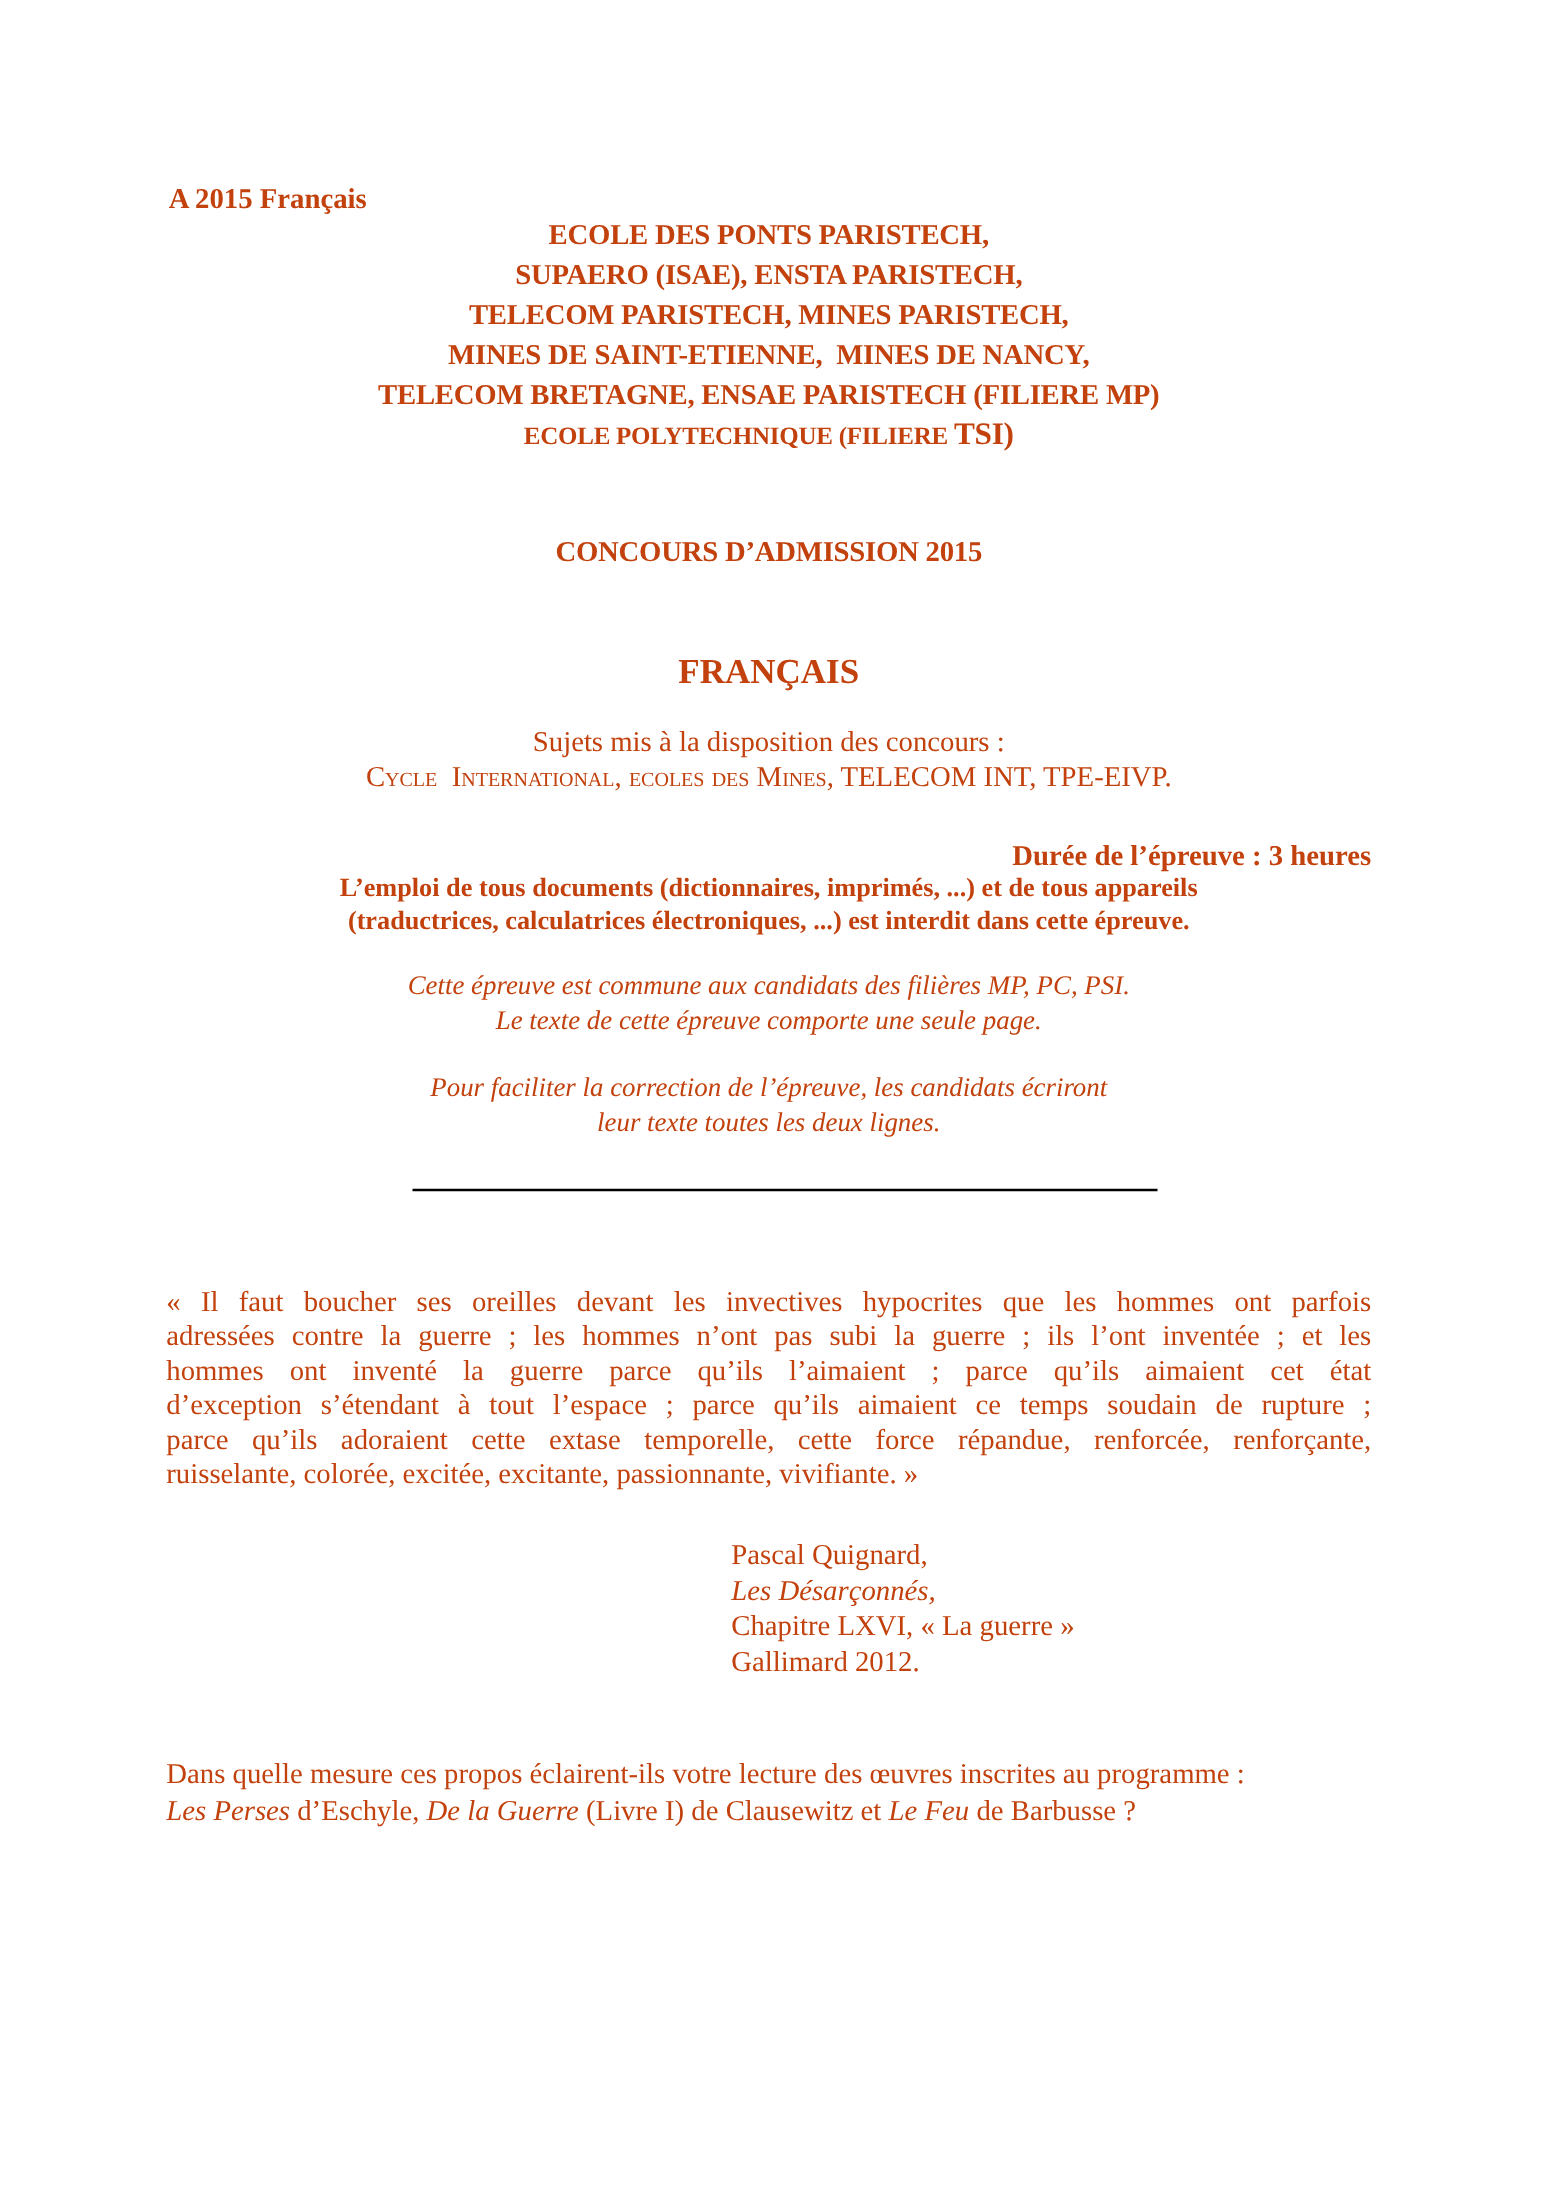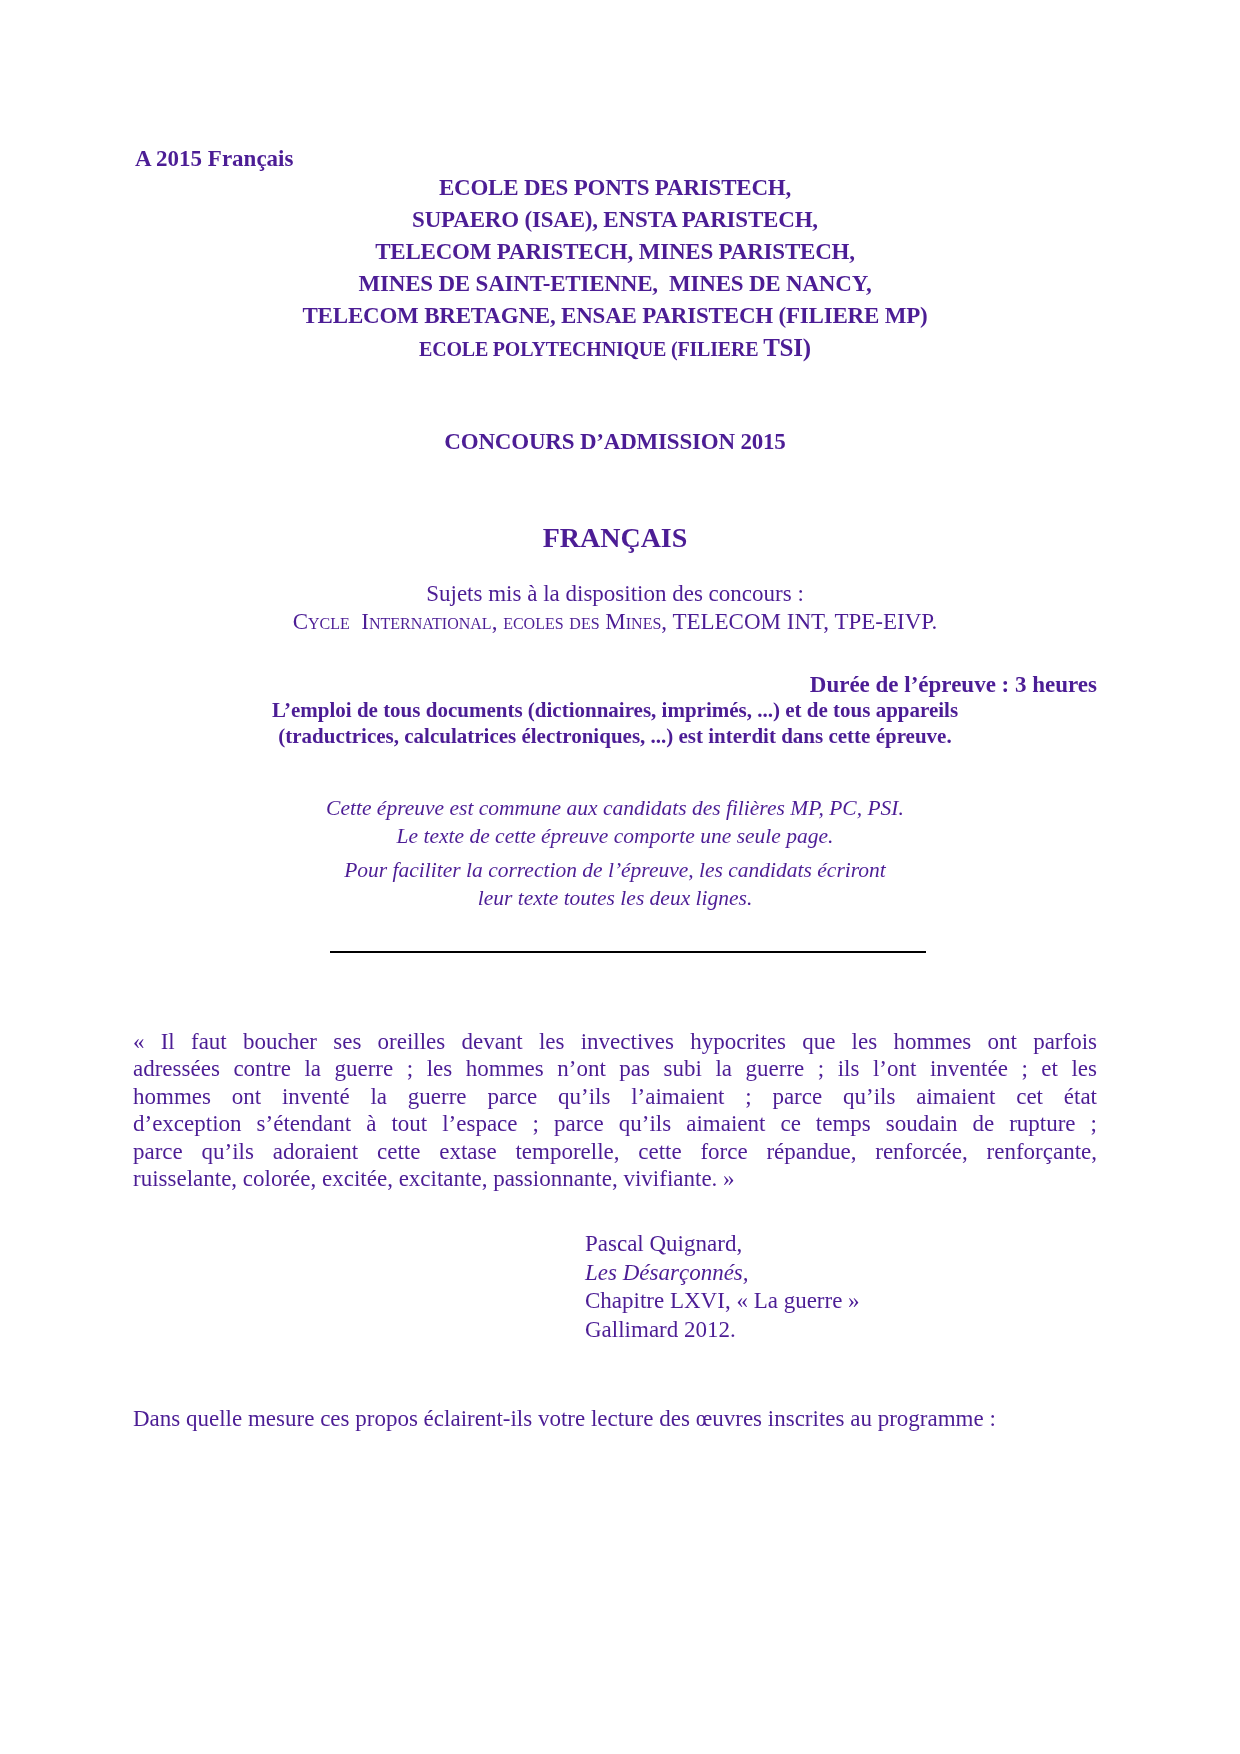--- a/index.html
+++ b/index.html
@@ -1,38 +1,38 @@
 <!DOCTYPE html>
 <html><head>
 <meta charset="utf-8">
 <style>
   html, body { margin: 0; padding: 0; background: #ffffff; }
   .page {
     position: relative;
     width: 1240px;
     height: 1754px;
     background: #ffffff;
-    color: #4c1d95;
+    color: #c2410c;
     font-family: "Liberation Serif", serif;
     overflow: hidden;
   }
   .abs { position: absolute; }
   .centered { left: 133px; width: 964px; text-align: center; }
   .exam-code { top: 146px; left: 135px; font-size: 23px; font-weight: bold; }
   .schools { top: 172px; line-height: 32px; font-size: 23px; font-weight: bold; letter-spacing: -0.2px; }
   .schools .line { white-space: pre-wrap; }
   .schools .line-last-main { font-size: 20px; }
   .schools .line-last-large { font-size: 25px; }
   .concours { top: 429px; font-size: 23px; font-weight: bold; letter-spacing: -0.2px; }
   .subject { top: 522px; font-size: 28px; font-weight: bold; }
   .sujets-intro { top: 581px; font-size: 23px; }
   .sujets-list { top: 609px; font-size: 23px; font-variant: small-caps; white-space: pre-wrap; }
   .duree { top: 672px; font-size: 23px; font-weight: bold; text-align: right; }
   .rules { top: 697px; font-size: 21px; font-weight: bold; line-height: 26px; }
-  .notes { top: 774px; font-size: 21.5px; font-style: italic; line-height: 28px; margin-top: 20px; }
+  .notes { top: 774px; font-size: 21.5px; font-style: italic; line-height: 28px; }
   .instructions { top: 856px; font-size: 21.5px; font-style: italic; font-weight: normal; line-height: 28px; }
   .separator { top: 951px; left: 330px; width: 596px; border-top: 2px solid #000; height: 0; }
   .quote { top: 1028px; left: 133px; width: 964px; font-size: 23px; line-height: 27.4px; }
   .quote .jline { text-align: justify; text-align-last: justify; }
   .quote .jlast { text-align: right; text-align-last: left; }
   .attribution { top: 1230px; left: 585px; font-size: 23px; line-height: 28.6px; }
   .attribution .work { font-style: italic; }
   .question { top: 1404px; left: 133px; width: 980px; font-size: 23px; line-height: 30px; }
   .italic { font-style: italic; }
 </style>
@@ -89,15 +89,16 @@
 
   <div class="abs attribution">
     <div>Pascal Quignard,</div>
     <div class="work">Les Désarçonnés,</div>
     <div>Chapitre LXVI, « La guerre »</div>
     <div>Gallimard 2012.</div>
   </div>
 
   <div class="abs question">
     <div>Dans quelle mesure ces propos éclairent-ils votre lecture des œuvres inscrites au programme :</div>
+    <div><span class="italic">Les Perses</span><span> d’Eschyle, </span><span class="italic">De la Guerre</span><span> (Livre I) de Clausewitz et </span><span class="italic">Le Feu</span><span> de Barbusse ?</span></div>
   </div>
 
 </div>
 
 </body></html>

